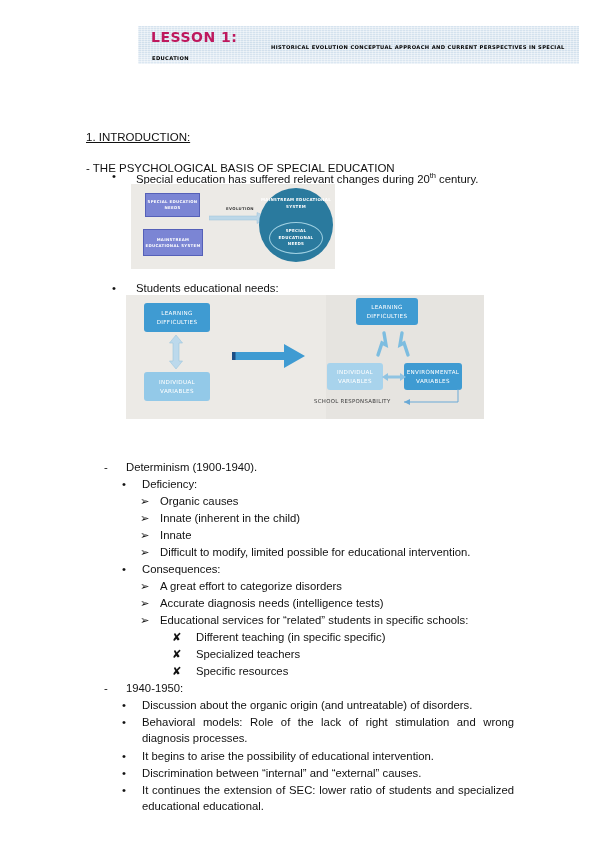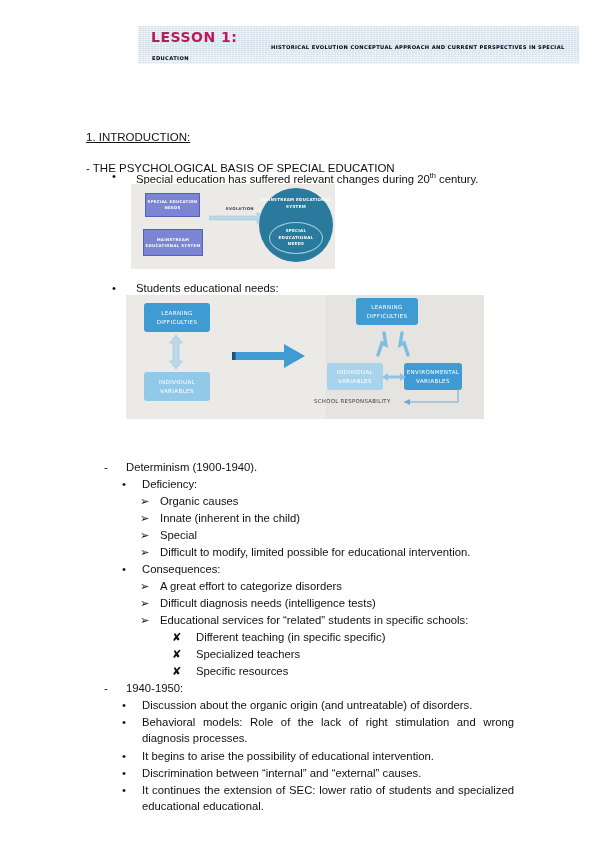--- a/index.html
+++ b/index.html
@@ -313,41 +313,41 @@
     <span class="txt">Organic causes</span>
   </div>
 
   <div class="bullet-row" style="left:140px; top:510px; width:374px;">
     <span class="mark" style="width:20px;">➢</span>
     <span class="txt">Innate (inherent in the child)</span>
   </div>
 
   <div class="bullet-row" style="left:140px; top:527px; width:374px;">
     <span class="mark" style="width:20px;">➢</span>
-    <span class="txt">Special</span>
+    <span class="txt">Innate</span>
   </div>
 
   <div class="bullet-row" style="left:140px; top:544px; width:374px;">
     <span class="mark" style="width:20px;">➢</span>
     <span class="txt">Difficult to modify, limited possible for educational intervention.</span>
   </div>
 
   <div class="bullet-row" style="left:122px; top:561px; width:392px;">
     <span class="mark" style="width:20px;">•</span>
     <span class="txt">Consequences:</span>
   </div>
 
   <div class="bullet-row" style="left:140px; top:578px; width:374px;">
     <span class="mark" style="width:20px;">➢</span>
     <span class="txt">A great effort to categorize disorders</span>
   </div>
 
   <div class="bullet-row" style="left:140px; top:595px; width:374px;">
     <span class="mark" style="width:20px;">➢</span>
-    <span class="txt">Difficult diagnosis needs (intelligence tests)</span>
+    <span class="txt">Accurate diagnosis needs (intelligence tests)</span>
   </div>
 
   <div class="bullet-row" style="left:140px; top:612px; width:374px;">
     <span class="mark" style="width:20px;">➢</span>
     <span class="txt">Educational services for “related” students in specific schools:</span>
   </div>
 
   <div class="bullet-row" style="left:172px; top:629px; width:342px;">
     <span class="mark" style="width:24px;">✘</span>
     <span class="txt">Different teaching (in specific specific)</span>

